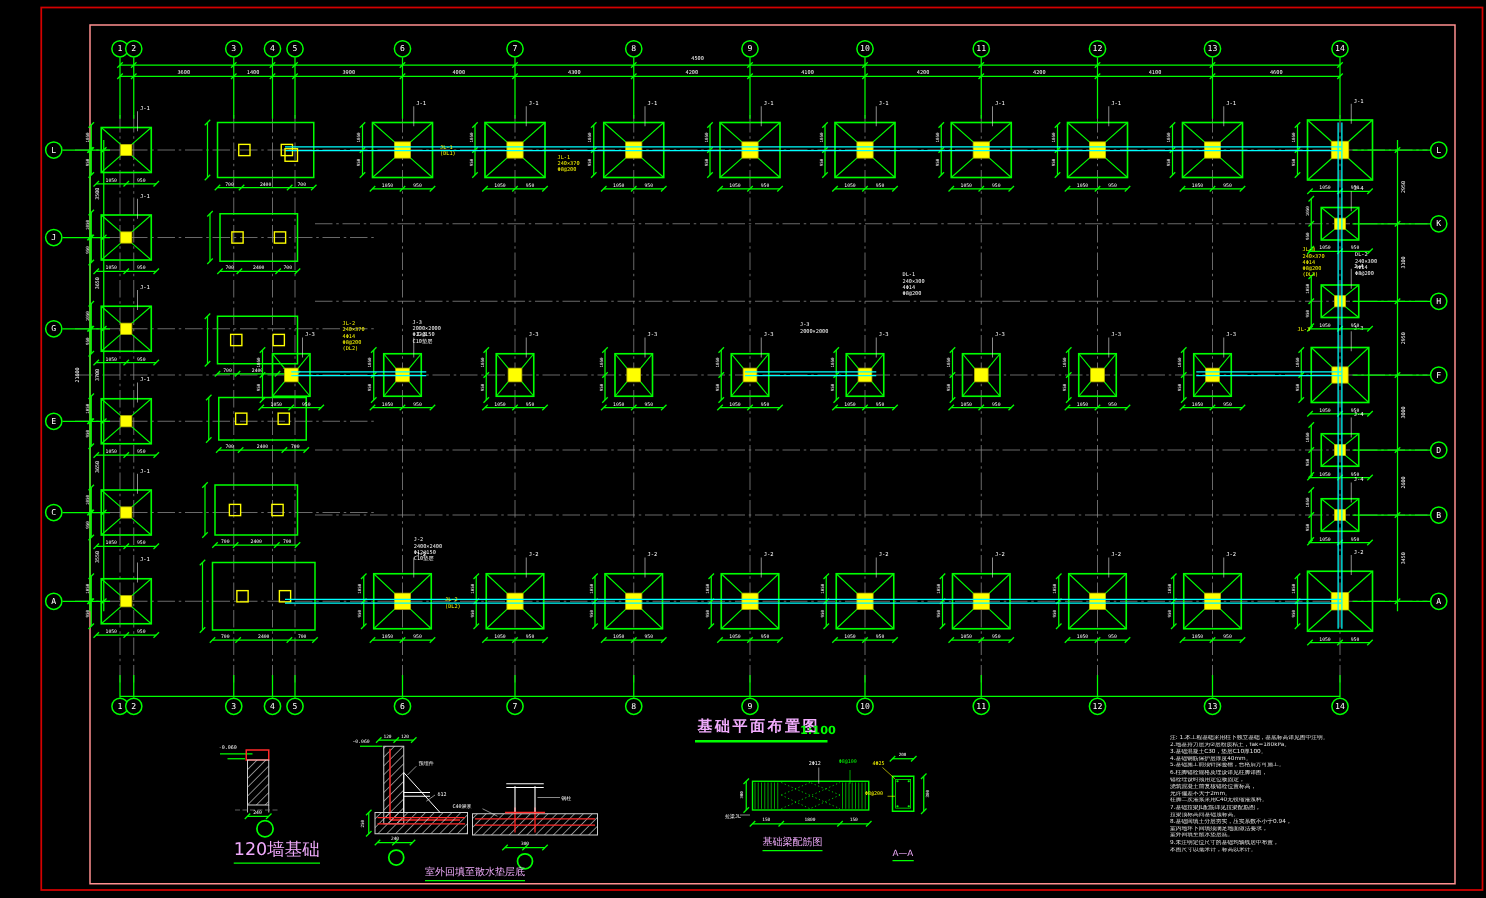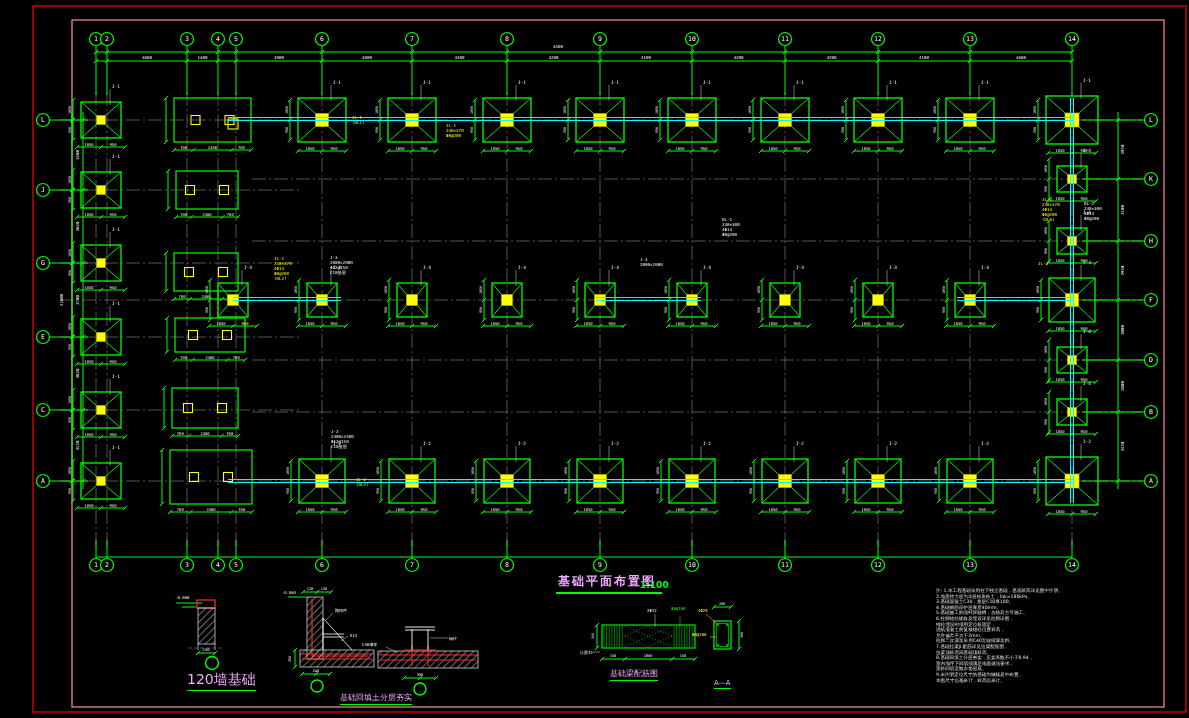--- a/index.html
+++ b/index.html
@@ -1369,21 +1369,21 @@
         <text x="722" y="605" fill="#fff" font-size="3.4" font-family="&quot;DejaVu Sans Mono&quot;,monospace" text-anchor="middle">200</text>
         <line x1="739" y1="621" x2="739" y2="649" stroke="#00ff00" stroke-width="1"></line>
         <line x1="736.8" y1="623.2" x2="741.2" y2="618.8" stroke="#00ff00" stroke-width="1"></line>
         <line x1="736.8" y1="651.2" x2="741.2" y2="646.8" stroke="#00ff00" stroke-width="1"></line>
         <text x="743" y="635" fill="#fff" font-size="3.4" font-family="&quot;DejaVu Sans Mono&quot;,monospace" text-anchor="middle" transform="rotate(-90 743 635)">300</text>
       </g>
     </svg>
   <div class="ov sheet-title">基础平面布置图</div>
   <div class="ov sheet-scale">1:100</div>
   <div class="ov d1t">120墙基础</div>
-  <div class="ov d2t">基础回填土分层夯实</div>
+  <div class="ov d2t">室外回填至散水垫层底</div>
   <div class="ov d3t">基础梁配筋图</div>
   <div class="ov d3st">A—A</div>
   <div id="notes">
       <div>注: 1.本工程基础采用柱下独立基础，基底标高详见图中注明。</div>
       <div>    2.地基持力层为②层粉质粘土，fak=180kPa。</div>
       <div>    3.基础混凝土C30，垫层C10厚100。</div>
       <div>    4.基础钢筋保护层厚度40mm。</div>
       <div>    5.基础施工前须钎探验槽，合格后方可施工。</div>
       <div>    6.柱脚锚栓规格及埋设详见柱脚详图，</div>
       <div>      锚栓埋设时须用定位板固定，</div>

